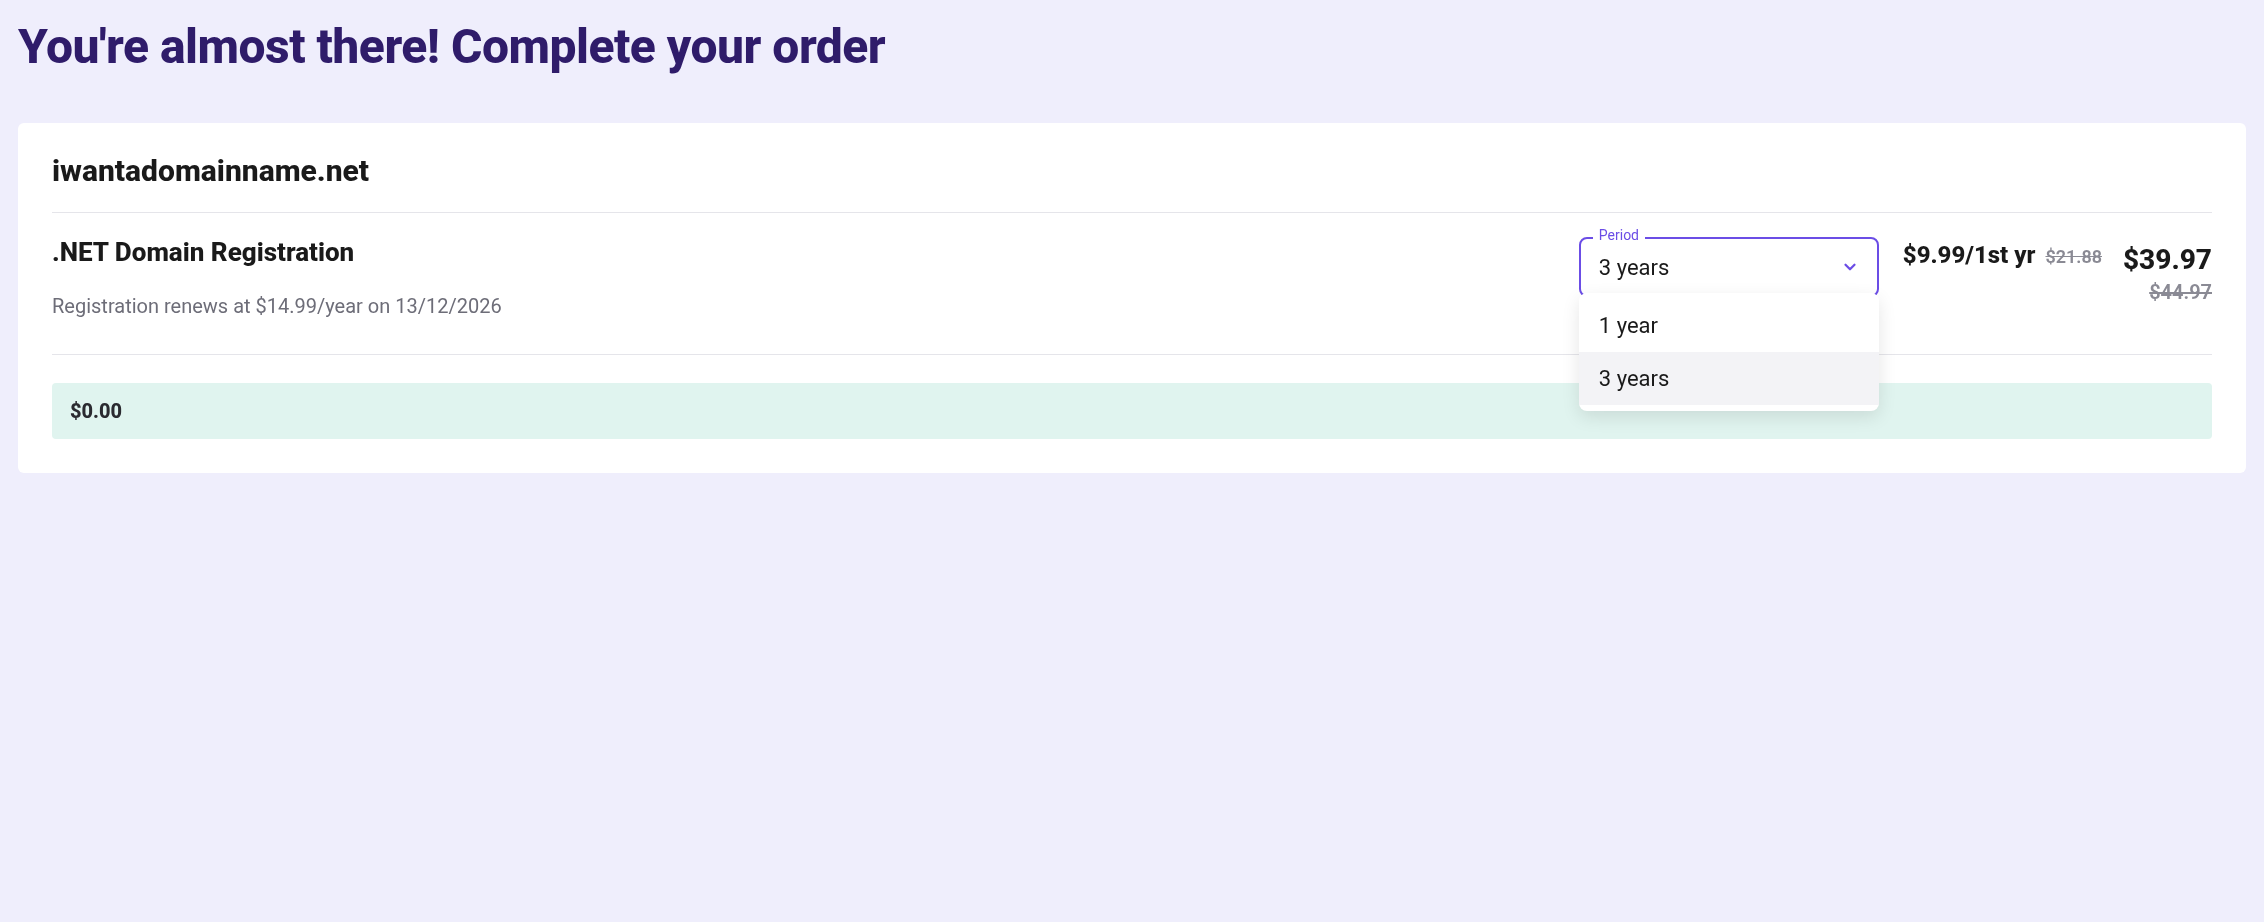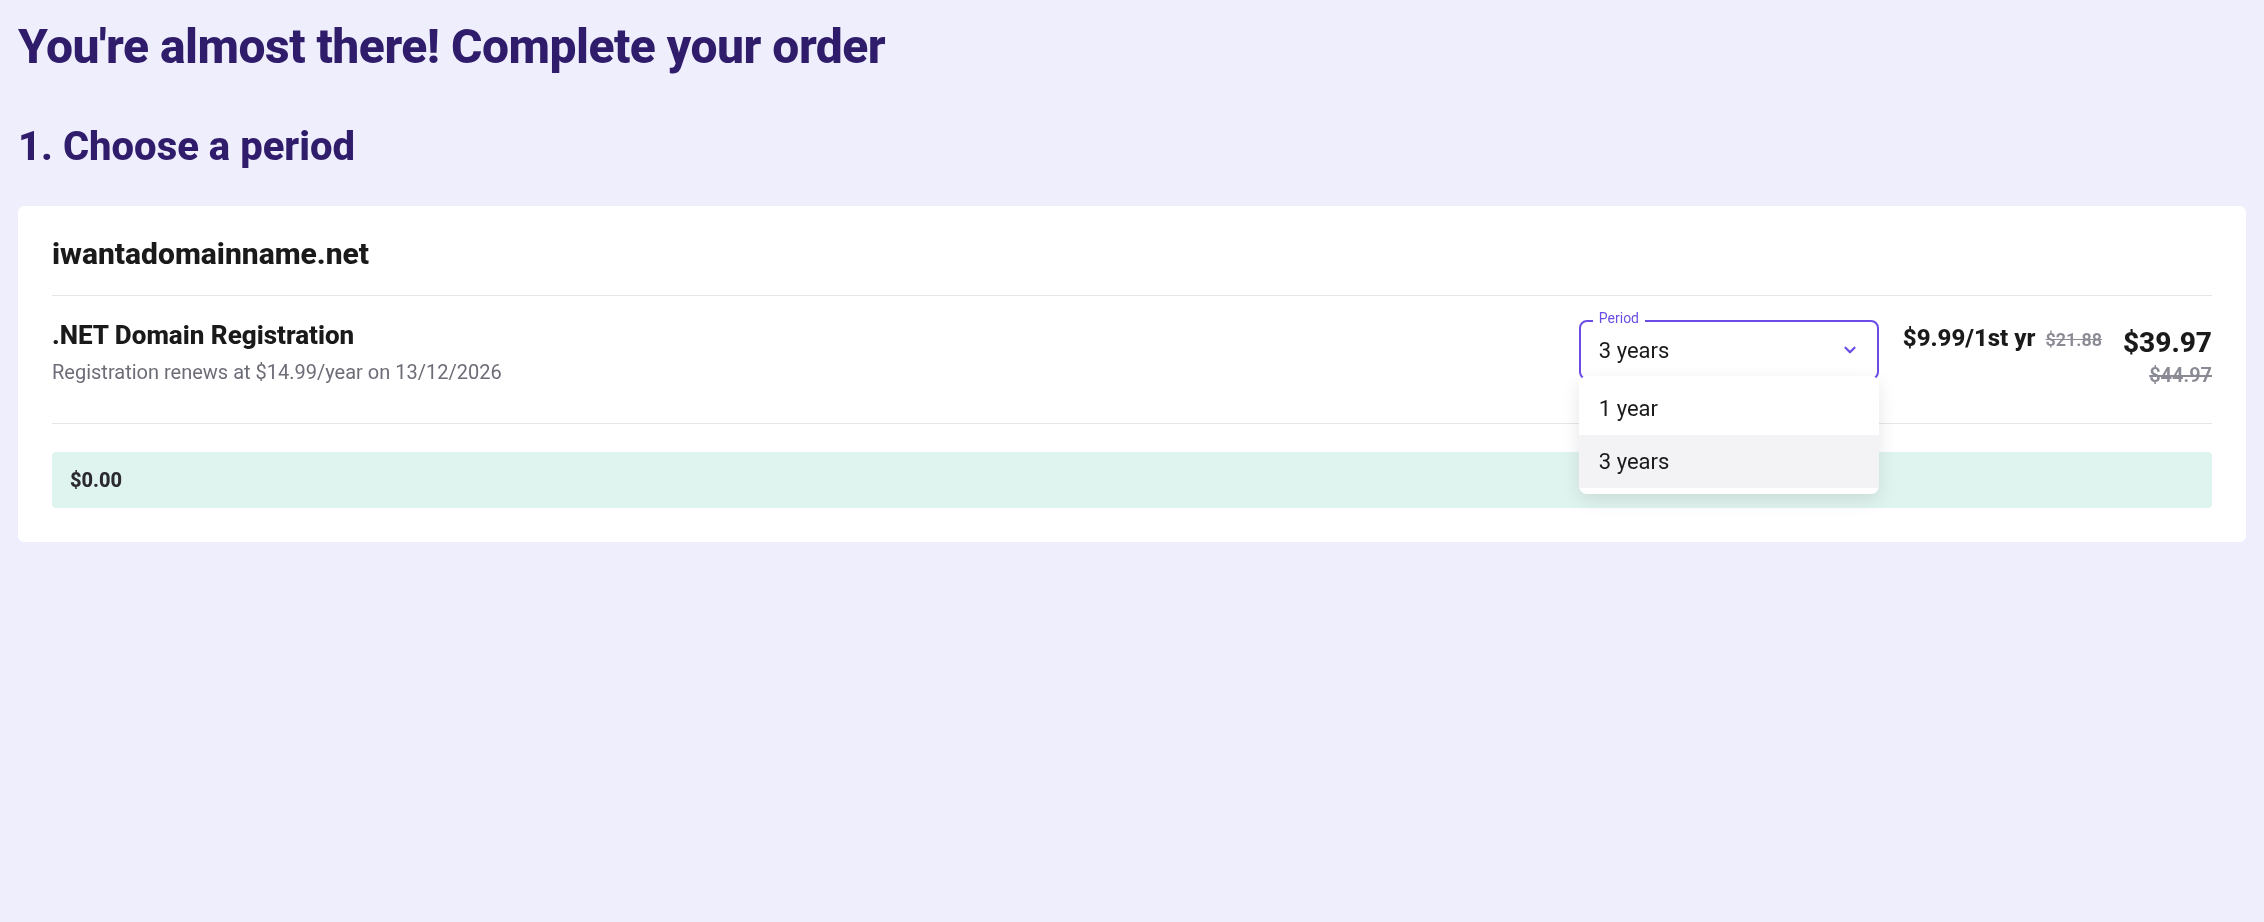--- a/index.html
+++ b/index.html
@@ -44,21 +44,21 @@
     align-items: flex-start;
     gap: 24px;
     padding-bottom: 36px;
     border-bottom: 1px solid #e5e5ea;
   }
   .reg-left { flex: 1; }
   .reg-title {
     font-size: 26px;
     font-weight: 800;
     color: #1a1a1a;
-    margin-bottom: 10px;
+    margin-bottom: 27px;
   }
   .reg-sub {
     font-size: 20px;
     color: #6d6d78;
   }
   .select-wrap {
     position: relative;
     width: 300px;
   }
   .select-box {
@@ -187,21 +187,20 @@
   }
   .privacy-price {
     font-weight: 800;
   }
 </style>
 </head>
 <body>
 
 <div class="page">
   <h1 class="page-title">You're almost there! Complete your order</h1>
-  <h2 class="step-title">1. Choose a period</h2>
 
   <div class="card">
     <div class="domain-name">iwantadomainname.net</div>
 
     <div class="reg-row">
       <div class="reg-left">
         <div class="reg-title">.NET Domain Registration</div>
         <div class="reg-sub">Registration renews at $14.99/year on 13/12/2026</div>
       </div>
 

